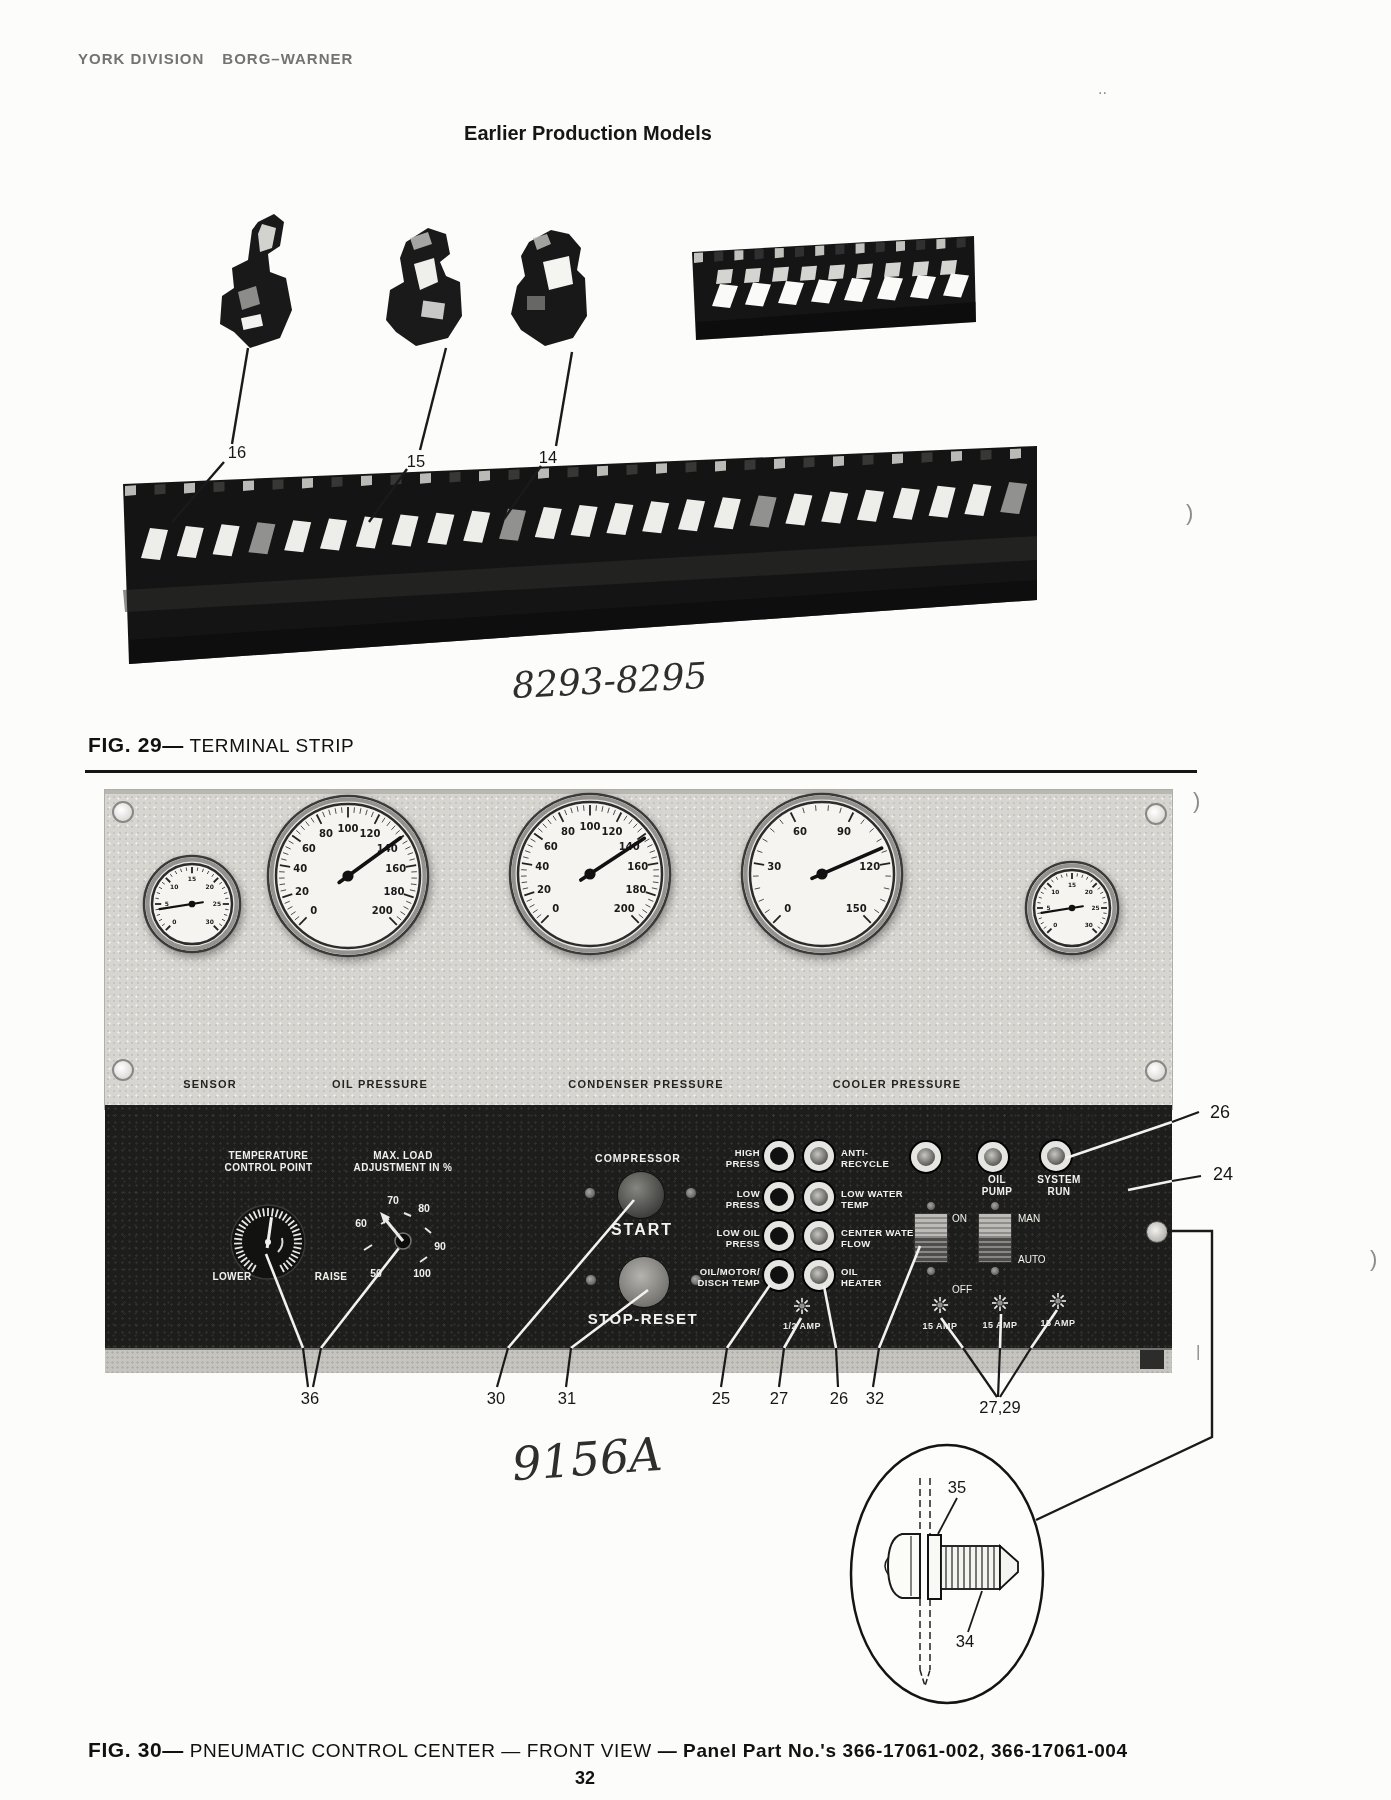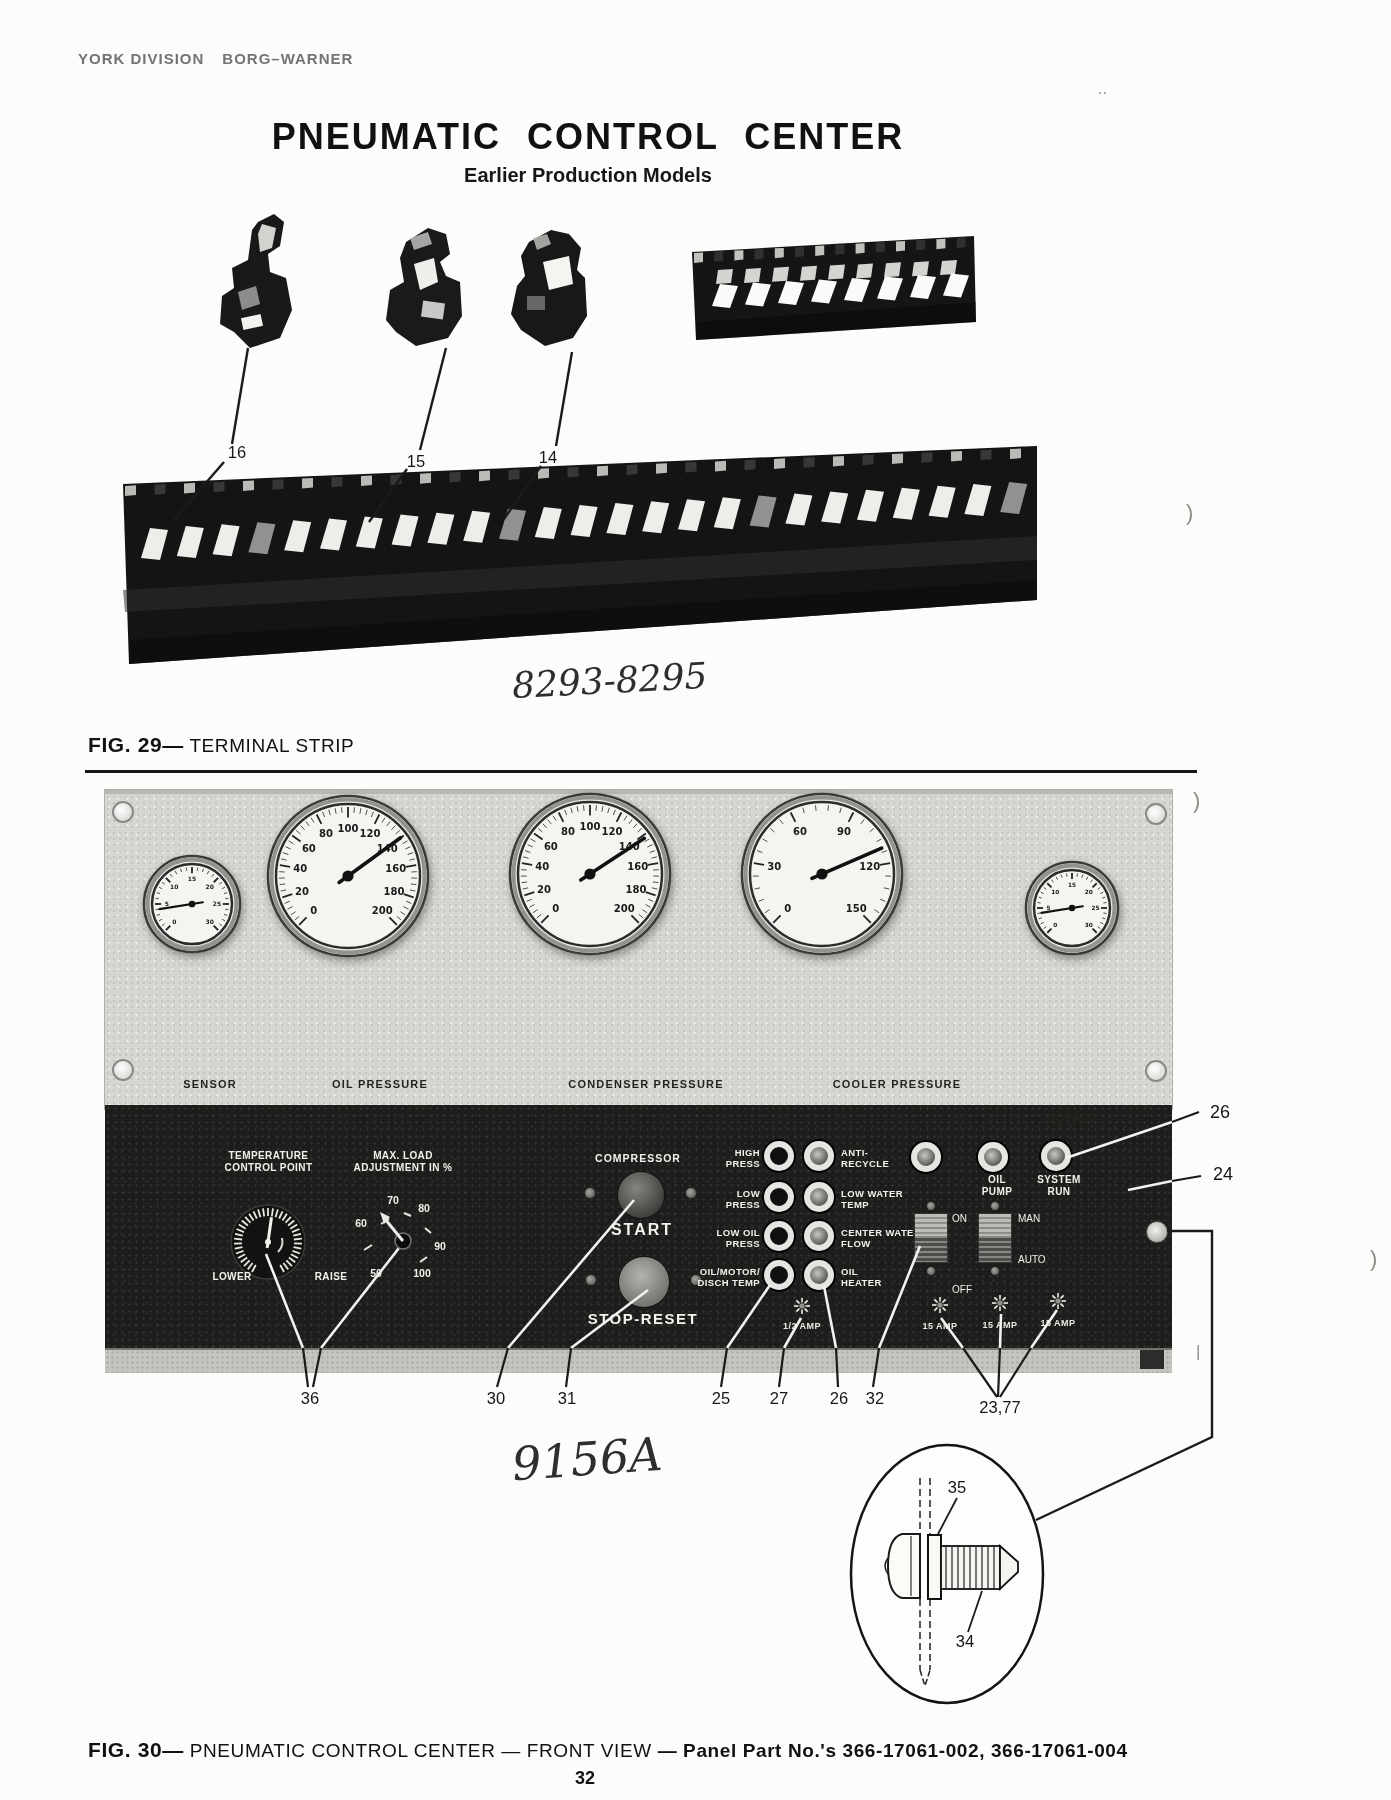--- a/index.html
+++ b/index.html
@@ -65,21 +65,20 @@
 </head>
 <body>
 
 <div class="page">
 
   <div class="abs hdr">
     <span>YORK DIVISION</span><span>BORG–WARNER</span>
   </div>
 
   <div class="abs titleblock">
-    <div class="bigtitle">PNEUMATIC CONTROL CENTER</div>
     <div class="subtitle">Earlier Production Models</div>
   </div>
 
   <svg id="fig29art" class="abs" style="left:100px;top:196px;" width="1160" height="480" viewBox="0 0 1160 480">
 
     <g transform="translate(112,16)">
       <path d="M46,10 L62,2 72,10 68,34 56,42 58,60 74,66 80,98 68,126 38,136 22,120 8,112 10,84 22,76 20,56 36,48 40,18 Z" fill="#191919"></path>
       <path d="M50,12 L64,16 60,36 48,40 46,22 Z" fill="#d2d2cf"></path>
       <path d="M26,80 L44,74 48,92 30,98 Z" fill="#bdbdba" opacity=".7"></path>
       <rect x="30" y="104" width="20" height="12" fill="#f2f2ef" transform="rotate(-12 40 110)"></rect>
@@ -642,21 +641,21 @@
   <div class="abs fuselbl" style="left:968px;top:1320px;width:64px;">15 AMP</div>
   <div class="abs fuselbl" style="left:1026px;top:1318px;width:64px;">15 AMP</div>
 
   <div class="abs callout" style="left:294px;top:1389px;width:32px;">36</div>
   <div class="abs callout" style="left:480px;top:1389px;width:32px;">30</div>
   <div class="abs callout" style="left:551px;top:1389px;width:32px;">31</div>
   <div class="abs callout" style="left:705px;top:1389px;width:32px;">25</div>
   <div class="abs callout" style="left:763px;top:1389px;width:32px;">27</div>
   <div class="abs callout" style="left:823px;top:1389px;width:32px;">26</div>
   <div class="abs callout" style="left:859px;top:1389px;width:32px;">32</div>
-  <div class="abs callout" style="left:972px;top:1398px;width:56px;">23,77</div>
+  <div class="abs callout" style="left:972px;top:1398px;width:56px;">27,29</div>
 
   <div class="abs callout-lg" style="left:1200px;top:1102px;width:40px;">26</div>
   <div class="abs callout-lg" style="left:1203px;top:1164px;width:40px;">24</div>
 
   <div class="abs hand" style="left:512px;top:1432px;font-size:46px;transform:rotate(-4deg);">9156A</div>
 
   <svg class="abs" style="left:840px;top:1440px;z-index:4;" width="220" height="270" viewBox="0 0 220 270">
     <ellipse cx="107" cy="134" rx="96" ry="129" fill="#fdfdfb" stroke="#141414" stroke-width="2.5"></ellipse>
     <line x1="80" y1="38" x2="80" y2="230" stroke="#222" stroke-width="1.5" stroke-dasharray="7 4"></line>
     <line x1="90" y1="38" x2="90" y2="230" stroke="#222" stroke-width="1.5" stroke-dasharray="7 4"></line>

